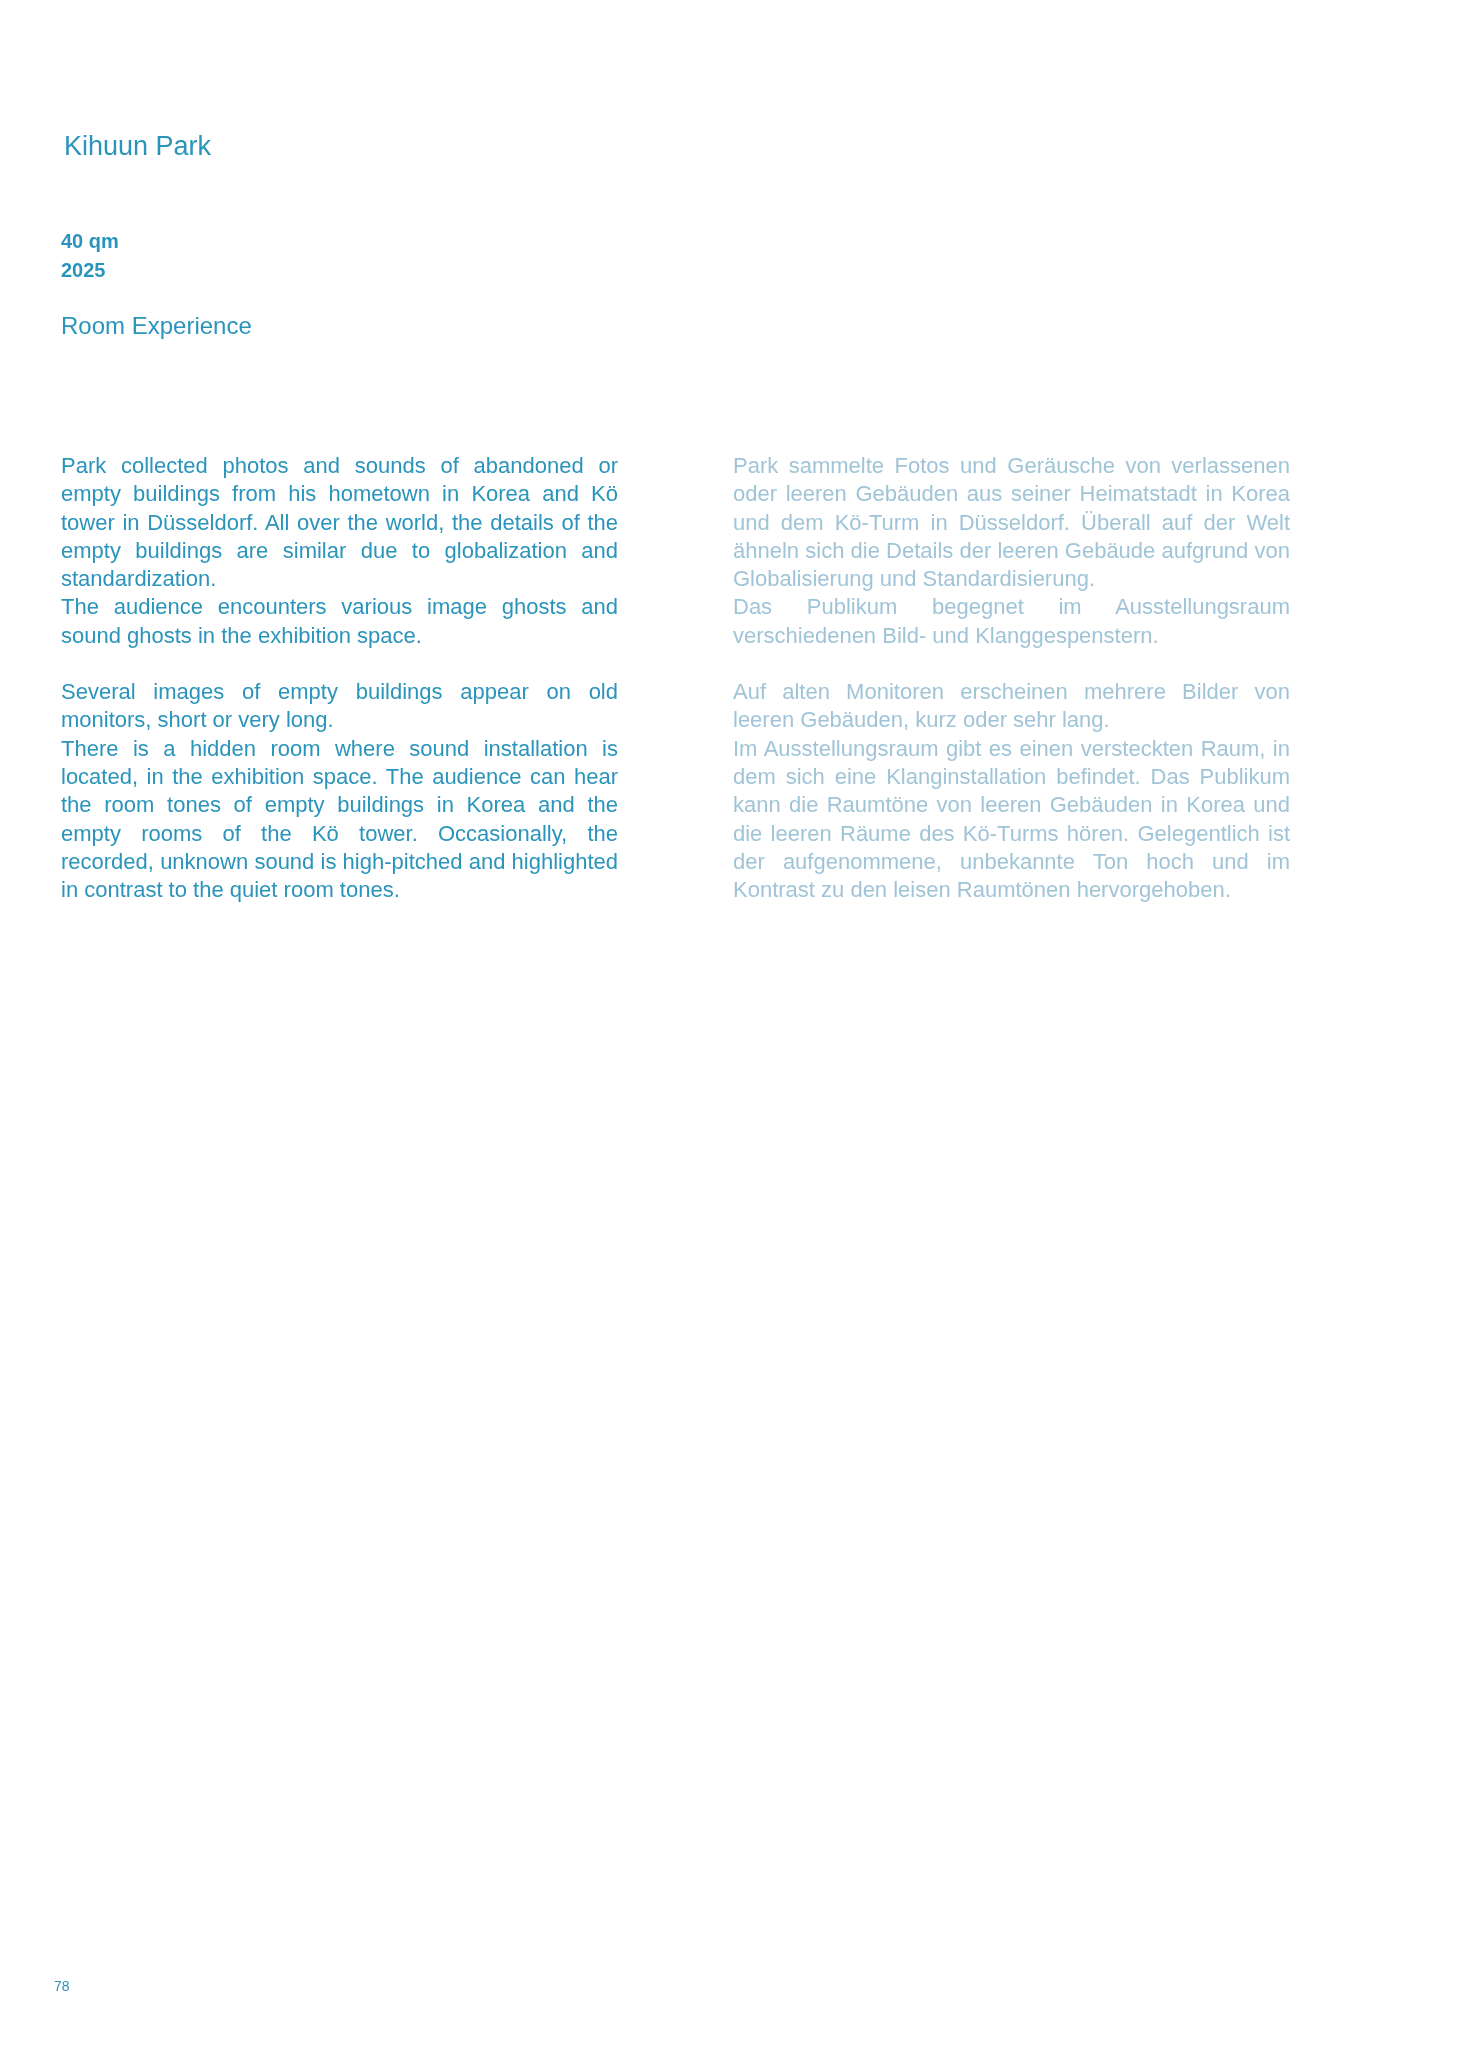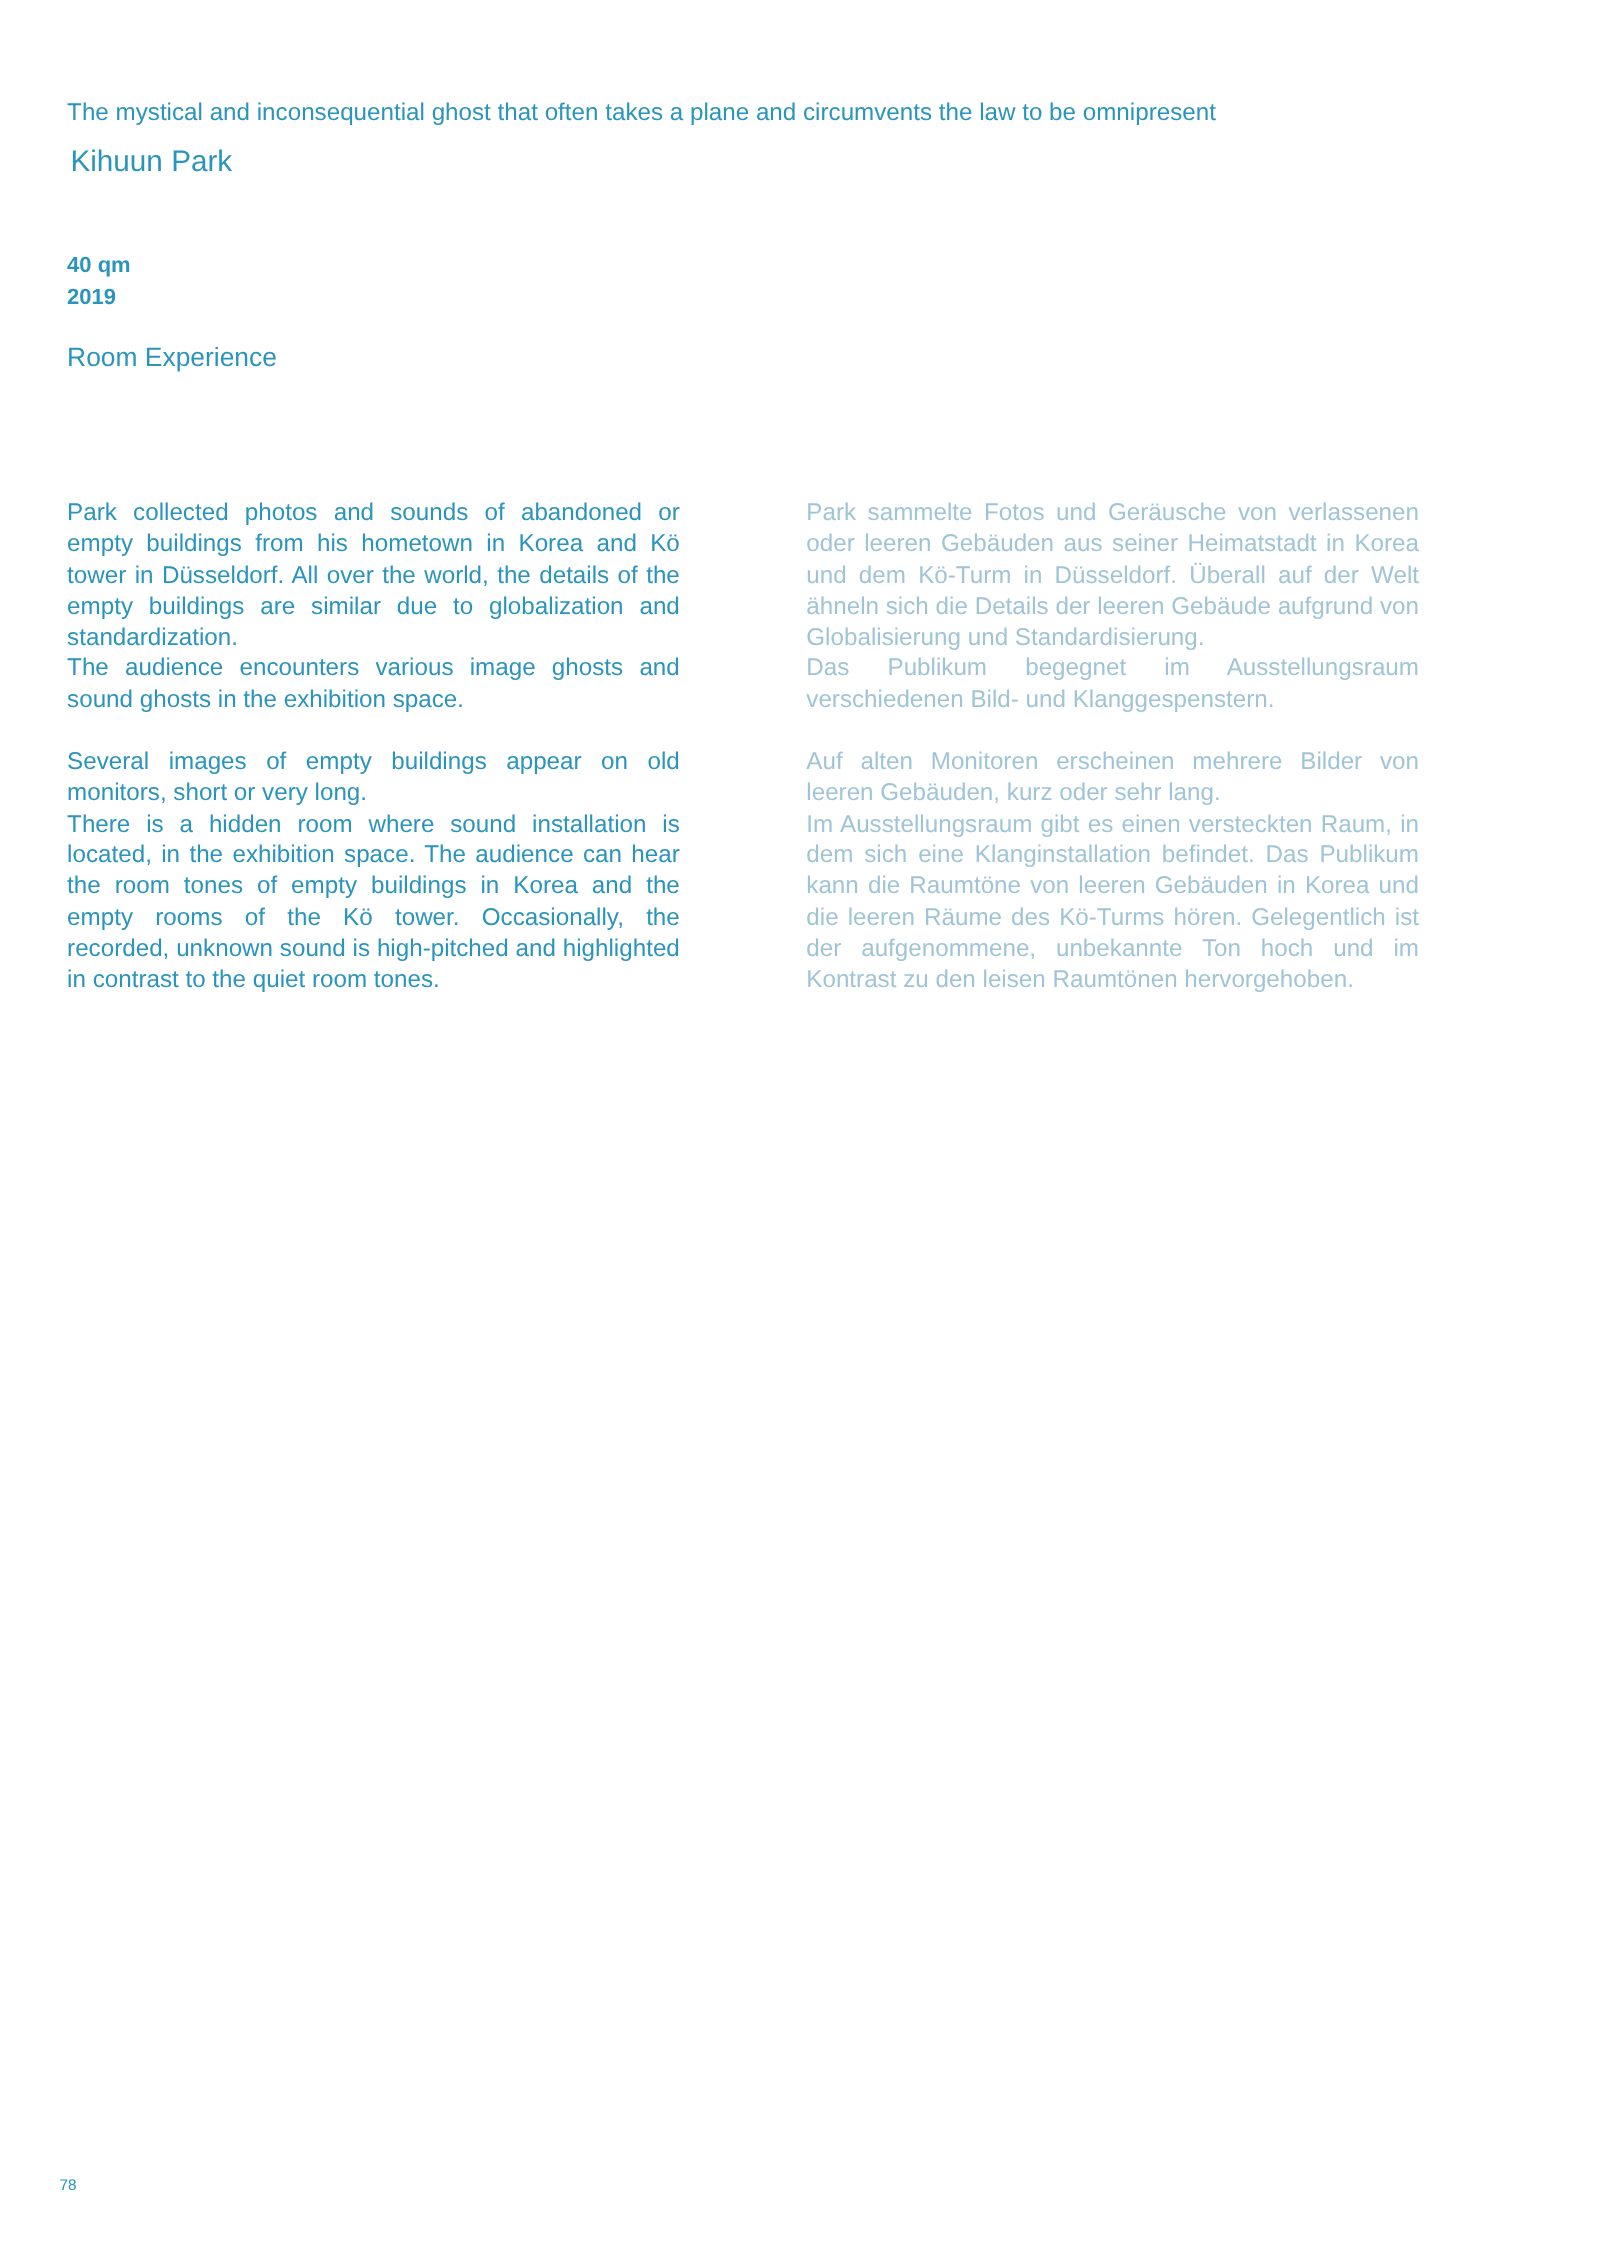--- a/index.html
+++ b/index.html
@@ -77,27 +77,26 @@
     top: 1977px;
     font-size: 14px;
     line-height: 18px;
   }
 </style>
 </head>
 <body>
 
 <div class="page">
 
-  <div class="subtitle accent">The mystical and inconsequential ghost that often takes a plane and circumvents the law to be omnipresent</div>
 
   <div class="title accent">Kihuun Park</div>
 
   <div class="meta accent">
     <div>40 qm</div>
-    <div>2019</div>
+    <div>2025</div>
   </div>
 
   <div class="category accent">Room Experience</div>
 
   <div class="columns">
     <div class="col accent">
       <p>Park collected photos and sounds of abandoned or empty buildings from his hometown in Korea and Kö tower in Düsseldorf. All over the world, the details of the empty buildings are similar due to globalization and standardization.
 The audience encounters various image ghosts and sound ghosts in the exhibition space.</p>
       <p>Several images of empty buildings appear on old monitors, short or very long.
 There is a hidden room where sound installation is located, in the exhibition space. The audience can hear the room tones of empty buildings in Korea and the empty rooms of the Kö tower. Occasionally, the recorded, unknown sound is high-pitched and highlighted in contrast to the quiet room tones.</p>

